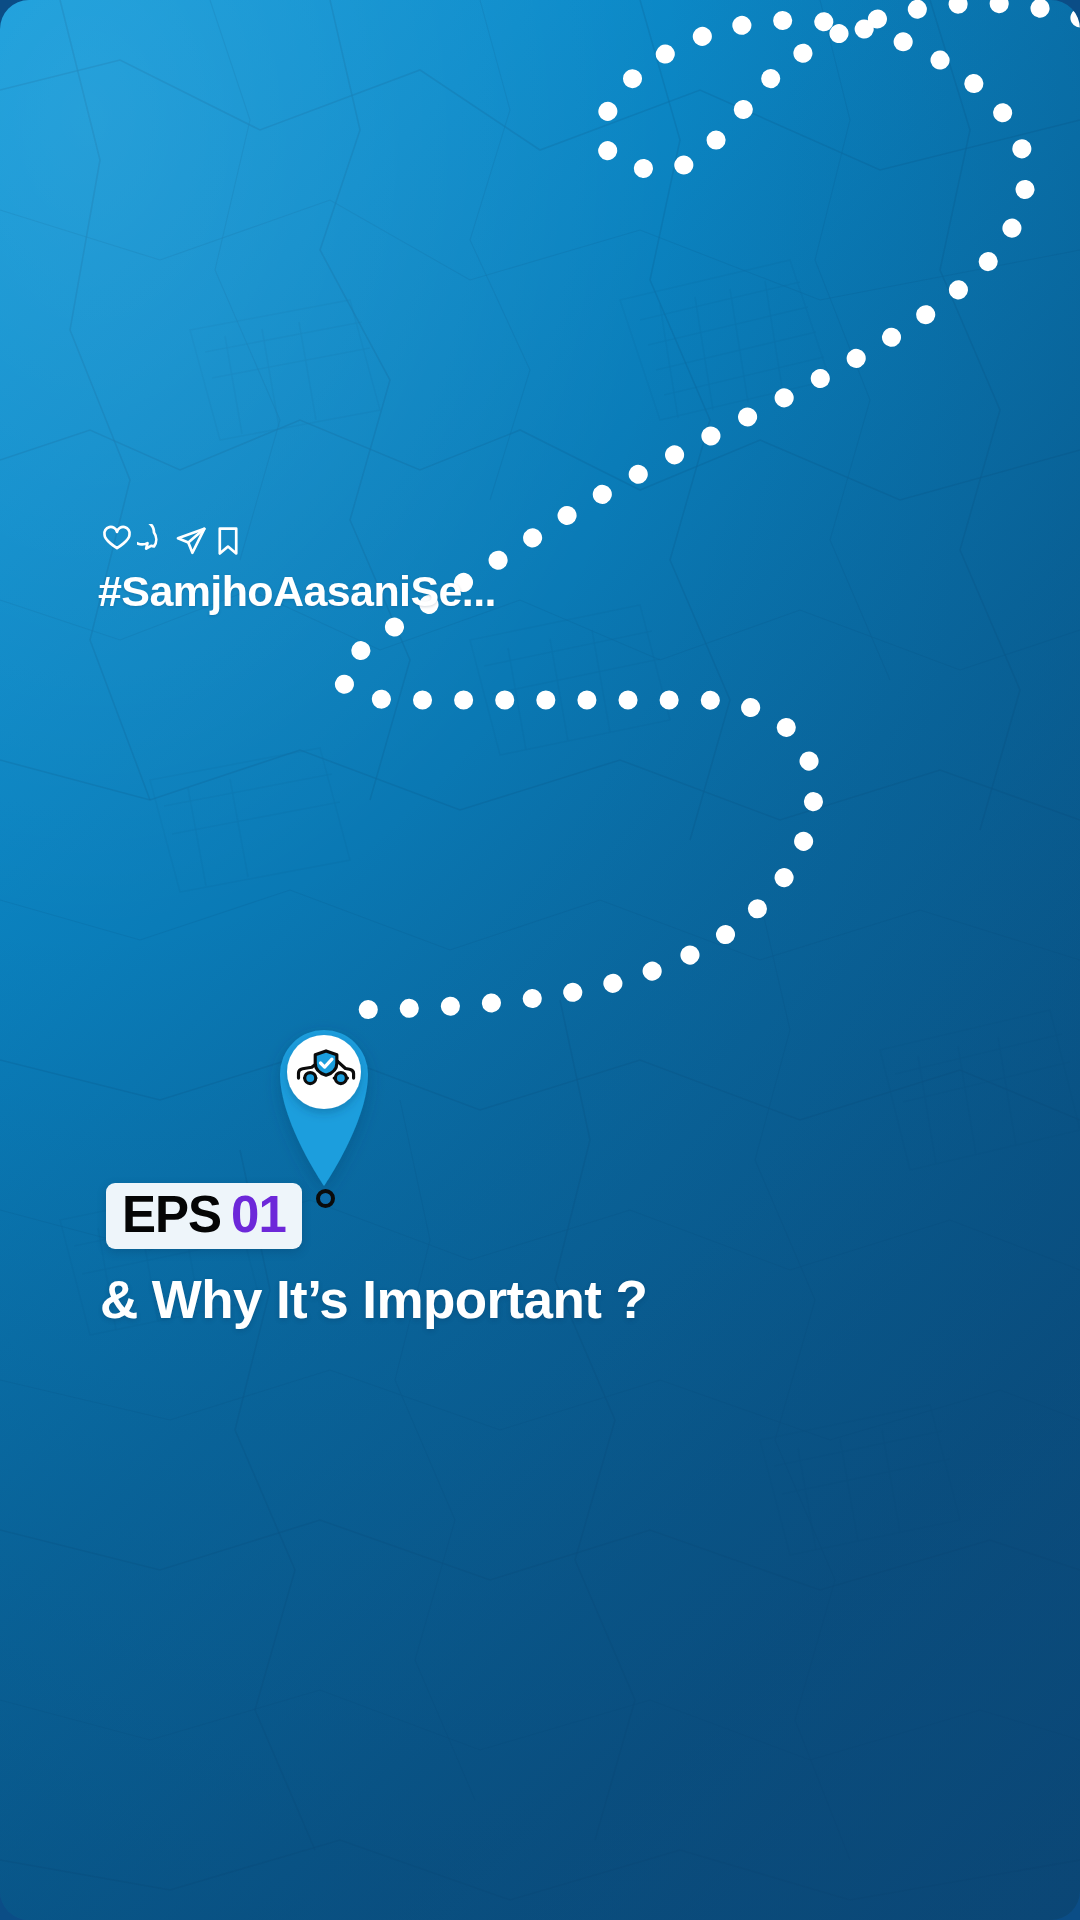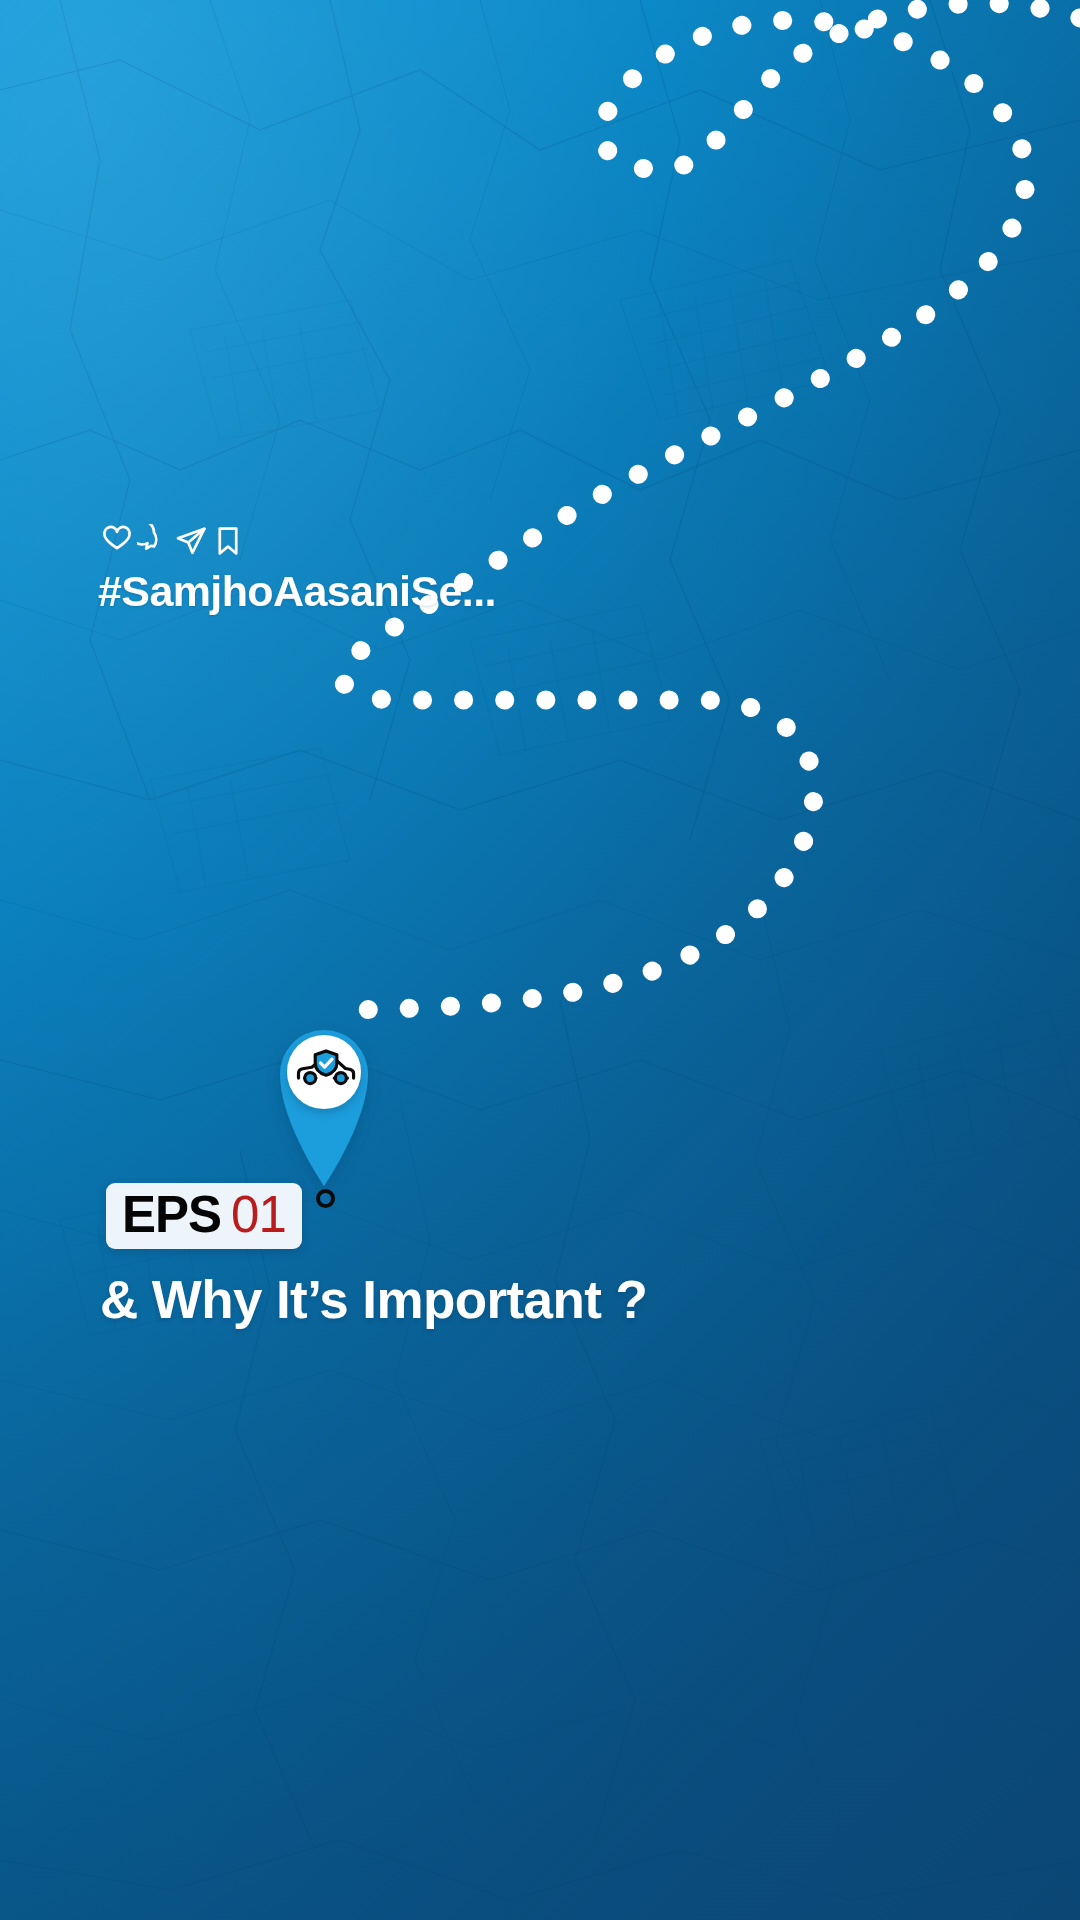--- a/index.html
+++ b/index.html
@@ -15,20 +15,21 @@
     overflow:hidden;
     background:
       linear-gradient(135deg,
         #0f9ada 0%,
         #0c8ccb 18%,
         #0a7cb8 36%,
         #0a6ca4 54%,
         #0b5f94 72%,
         #0d5689 86%,
         #0e4f80 100%);
+    border-radius: 29px;
   }
 
   
   .map-texture {
     position:absolute; inset:0;
     opacity:0.26;
     pointer-events:none;
   }
   .map-texture svg { width:100%; height:100%; display:block; }
   .map-texture path, .map-texture line, .map-texture polyline, .map-texture rect {
@@ -112,23 +113,23 @@
     box-shadow:0 3px 10px rgba(2,42,78,0.22);
   }
   .eps-badge .eps-label {
     color:#050505;
     font-size:51px;
     font-weight:bold;
     letter-spacing:-1px;
     line-height:1;
   }
   .eps-badge .eps-num {
-    color:#b91c1c;
+    color:#6d28d9;
     font-size:51px;
-    font-weight:normal;
+    font-weight:bold;
     letter-spacing:-1px;
     line-height:1;
   }
 
   
   .headline {
     position:absolute;
     left:100px; top:1272px;
     color:#ffffff;
     font-size:53px;

